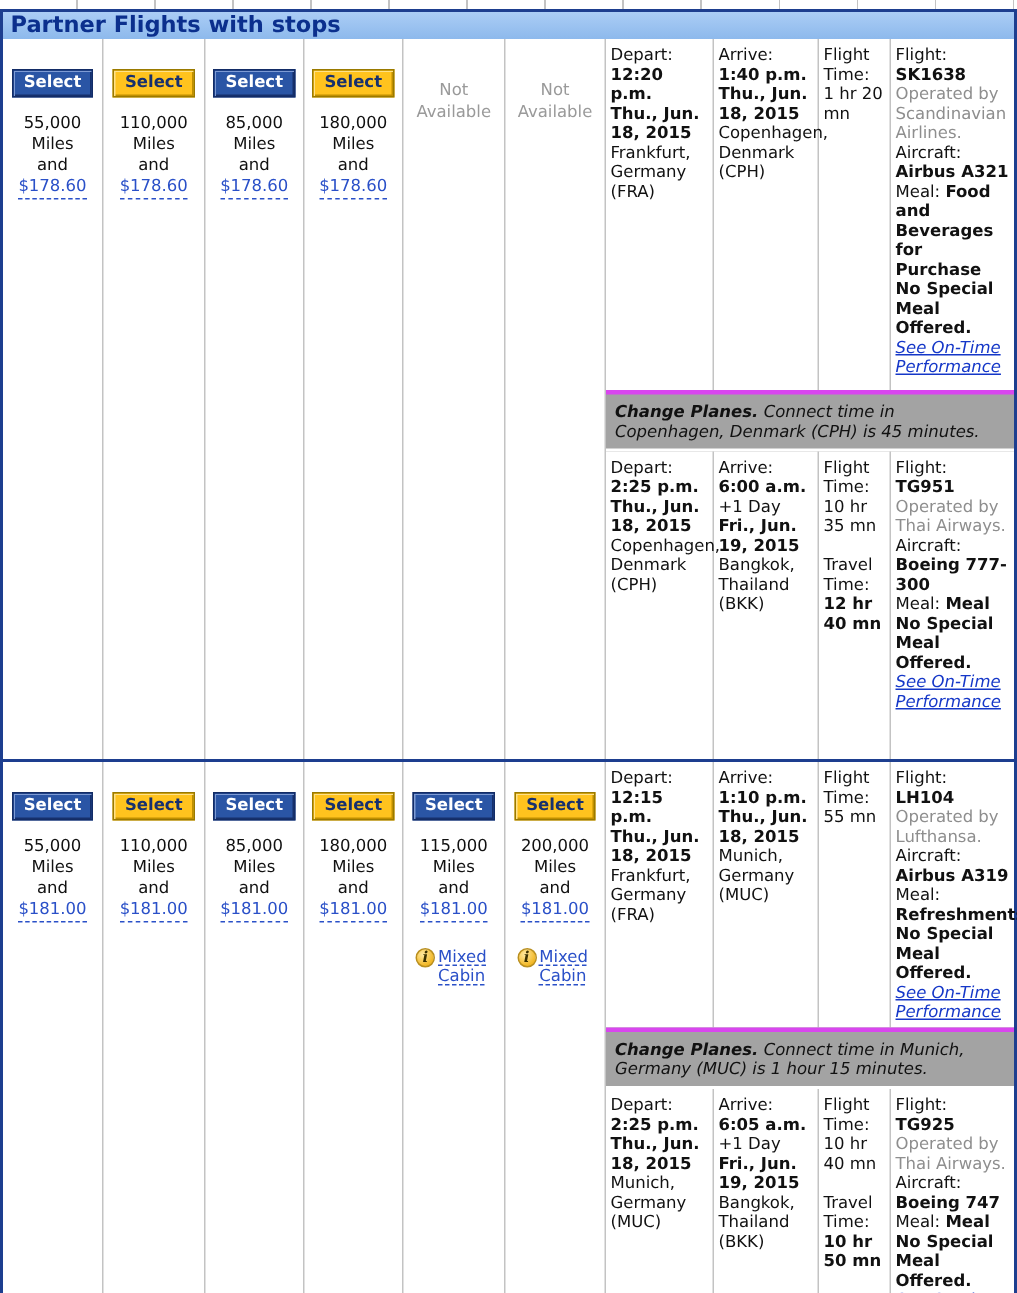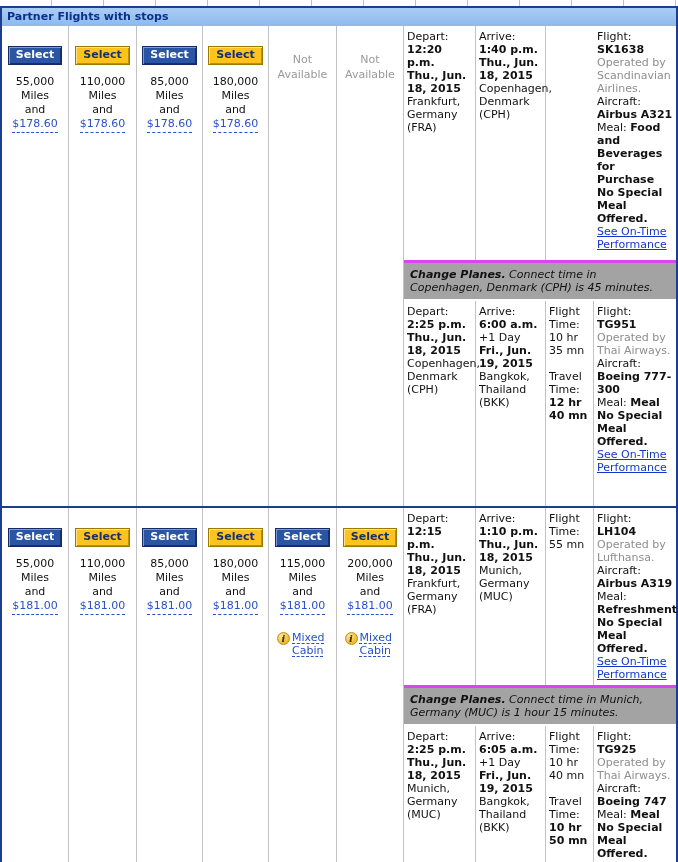--- a/index.html
+++ b/index.html
@@ -15,21 +15,21 @@
     font-size:11px;line-height:13px;color:#111;
   }
   .strip{
     height:6px;background:#fff;
     background-image:repeating-linear-gradient(90deg,transparent 0,transparent 51px,var(--cellline) 51px,var(--cellline) 52px);
   }
   .panel{border:2px solid var(--navy);width:678px;}
   .hdr{
     height:18px;line-height:17px;padding-left:5px;
     background:linear-gradient(#abcdf5,#8db9ec);
-    color:#0b2f8d;font-weight:bold;font-size:11px;
+    color:#0b2f8d;font-weight:bold;font-size:15px;
   }
   .frow{
     display:grid;
     grid-template-columns:67px 68px 66px 66px 68px 67px 72px 70px 48px 82px;
     background:#fff;
   }
   .frow.second{border-top:2px solid var(--navy);}
   .cell{border-right:1px solid var(--cellline);padding:4px 3px;}
   .opt{grid-row:1 / span 3;text-align:center;padding-top:20px;}
   .c7{grid-column:7;}
@@ -75,21 +75,21 @@
     border:1px solid #b98f1f;color:#3a3000;
     font-family:"DejaVu Serif",serif;font-weight:bold;font-style:italic;
     font-size:10px;line-height:12px;text-align:center;margin-top:1px;
   }
   .mixedlink{
     color:var(--link);width:36px;line-height:13px;
     text-decoration:underline;text-decoration-style:dashed;text-underline-offset:2px;
     cursor:pointer;
   }
   .otp{
-    display:block;color:#1537c8;text-decoration:underline;cursor:pointer;
+    display:block;color:#1537c8;text-decoration:underline;cursor:pointer;font-style:italic;
   }
   .travel{margin-top:13px;}
 </style>
 </head>
 <body>
 
 <div class="strip"></div>
 
 <div class="panel">
 
@@ -143,20 +143,24 @@
       <div class="b">12:20 p.m.</div>
       <div class="b">Thu., Jun. 18, 2015</div>
       <div>Frankfurt, Germany (FRA)</div>
     </div>
     <div class="cell c8 sr1 f1h1">
       <div>Arrive:</div>
       <div class="b">1:40 p.m.</div>
 
       <div class="b">Thu., Jun. 18, 2015</div>
       <div>Copenhagen, Denmark (CPH)</div>
+    </div>
+    <div class="cell c9 sr1 f1h1">
+      <div><span>Flight Time:</span> <span>1 hr 20 mn</span></div>
+
     </div>
     <div class="cell c10 sr1 f1h1">
       <div><span>Flight:</span> <span class="b">SK1638</span></div>
       <div class="gray">Operated by Scandinavian Airlines.</div>
       <div><span>Aircraft:</span> <span class="b">Airbus A321</span></div>
       <div><span>Meal:</span> <span class="b">Food and Beverages for Purchase No Special Meal Offered.</span></div>
       <a class="otp">See On-Time Performance</a>
     </div>
 
     <div class="chg">

